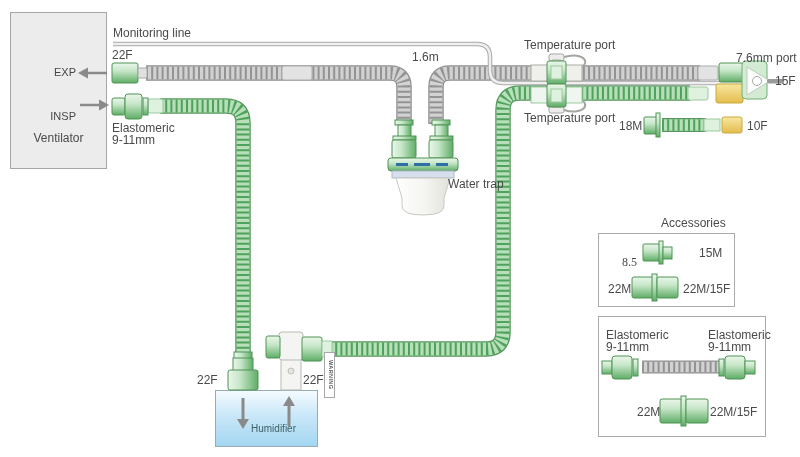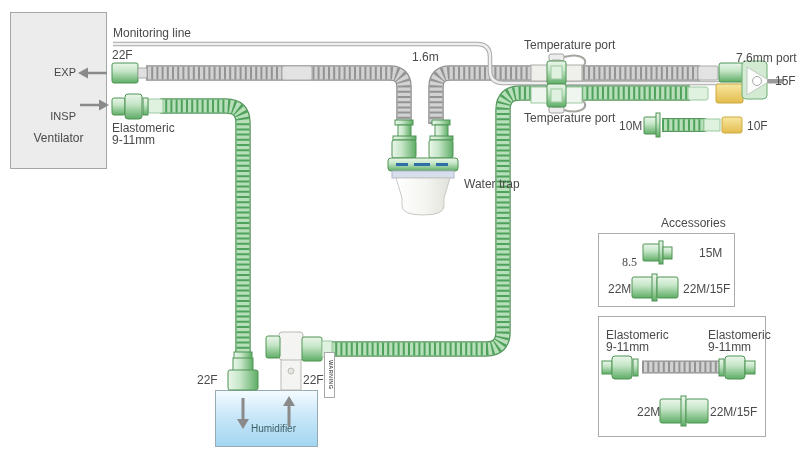--- a/index.html
+++ b/index.html
@@ -220,29 +220,29 @@
   <div class="lbl big right" style="left:40px;top:66px;width:36px;">EXP</div>
   <div class="lbl big right" style="left:36px;top:98px;width:40px;margin-top:12px;">INSP</div>
   <div class="lbl" id="lbl-ventilator">Ventilator</div>
 
   <div class="lbl" style="left:113px;top:27px;">Monitoring line</div>
   <div class="lbl" style="left:112px;top:49px;">22F</div>
   <div class="lbl" style="left:112px;top:122px;">Elastomeric</div>
   <div class="lbl" style="left:112px;top:134px;">9-11mm</div>
 
   <div class="lbl" style="left:412px;top:51px;">1.6m</div>
-  <div class="lbl" style="left:464px;top:178px;">Water trap</div>
+  <div class="lbl" style="left:448px;top:178px;">Water trap</div>
 
   <div class="lbl" style="left:524px;top:39px;">Temperature port</div>
   <div class="lbl" style="left:524px;top:112px;">Temperature port</div>
 
   <div class="lbl" style="left:720px;top:52px;margin-left:16px;">7.6mm port</div>
   <div class="lbl" style="left:775px;top:75px;">15F</div>
 
-  <div class="lbl" style="left:619px;top:120px;">10M</div>
+  <div class="lbl" style="left:619px;top:120px;">18M</div>
   <div class="lbl" style="left:747px;top:120px;">10F</div>
 
   <div class="lbl" style="left:197px;top:374px;">22F</div>
   <div class="lbl" style="left:303px;top:374px;">22F</div>
   <div id="warning-tag">WARNING</div>
   <div class="lbl" id="lbl-humidifier">Humidifier</div>
 
   <div class="lbl" style="left:640px;top:217px;margin-left:21px;">Accessories</div>
   <div class="lbl" style="left:622px;top:256px;font-family:Liberation Serif, serif;">8.5</div>
   <div class="lbl" style="left:699px;top:247px;">15M</div>

